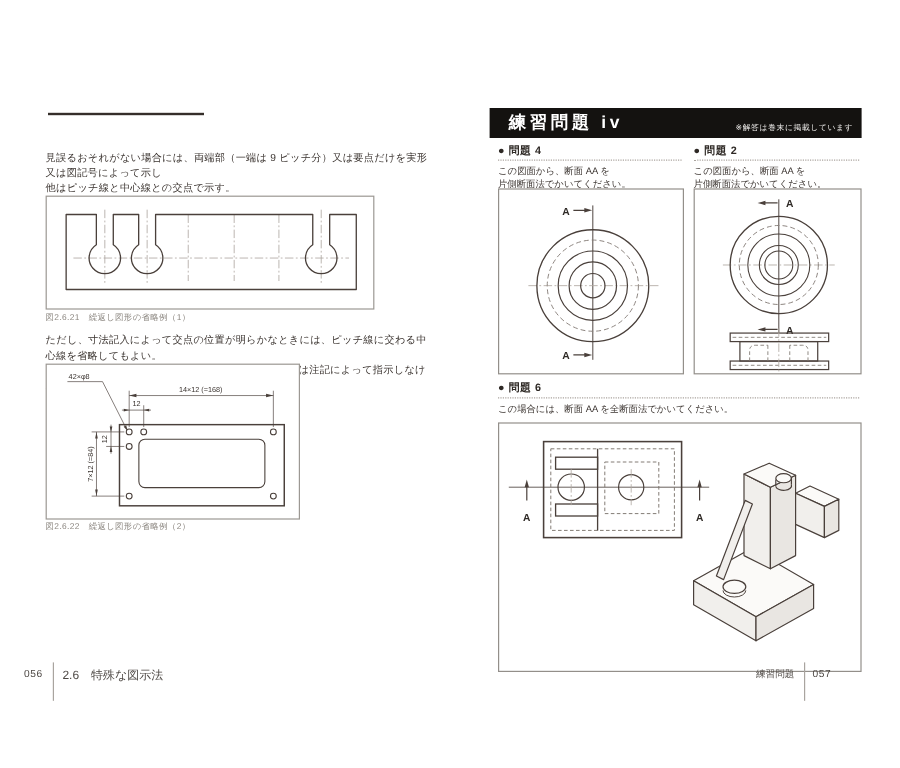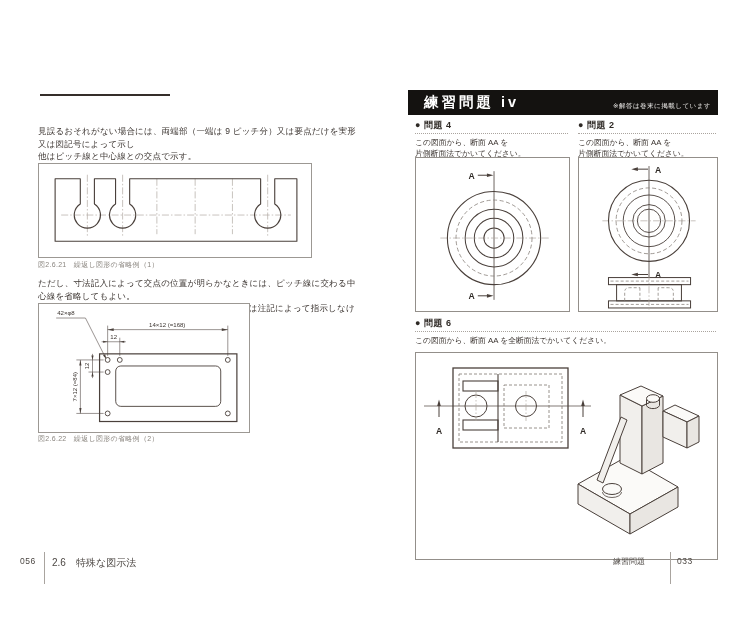--- a/index.html
+++ b/index.html
@@ -20,21 +20,21 @@
   .fig2{left:38px;top:303px;width:210px;height:128px;}
   .figcap{font-size:7px;color:#8a857f;letter-spacing:0.3px;}
   .fig1cap{left:38px;top:260px;}
   .fig2cap{left:38px;top:434px;}
   .figbox svg{display:block;width:100%;height:100%;}
   
   .foot{font-size:8.5px;color:#4c4743;}
   .foot-num-l{left:20px;top:556px;letter-spacing:0.5px;}
   .foot-div-l{left:44px;top:552px;width:1px;height:32px;background:#a9a49f;}
   .foot-sec-l{left:52px;top:556px;font-size:10px;}
-  .foot-sec-r{left:596px;top:556px;width:66px;text-align:center;font-size:8px;}
+  .foot-sec-r{left:596px;top:556px;width:66px;text-align:right;font-size:8px;}
   .foot-div-r{left:670px;top:552px;width:1px;height:32px;background:#a9a49f;}
   .foot-num-r{left:677px;top:556px;letter-spacing:0.5px;}
   
   .hdr{left:408px;top:90px;width:310px;height:25px;background:#141210;color:#fff;text-align:center;}
   .hdr-title{position:absolute;left:16px;top:3px;font-size:14.5px;font-weight:bold;letter-spacing:3px;}
   .hdr-note{position:absolute;right:7px;bottom:4px;font-size:6.5px;letter-spacing:0.5px;color:#f2f0ee;}
   .plabel{font-size:9px;font-weight:bold;color:#2e2925;letter-spacing:0.5px;}
   .psep{border-bottom:1px dotted #aaa49e;height:0;}
   .ptext{font-size:7.8px;line-height:11px;color:#3b3430;}
   .pbox{border:1px solid #938f8a;background:#fff;}
@@ -220,21 +220,21 @@
       <line x1="60" y1="128" x2="60" y2="141"></line>
         <line x1="78" y1="128" x2="78" y2="141"></line>
     </g>
     <line x1="69" y1="114" x2="69" y2="151" stroke="#b0a9a2" stroke-width="0.7" stroke-dasharray="7 2 1.5 2"></line>
   </svg>
 </div>
 
 <div class="abs plabel p3label">● 問題 6</div>
 <div class="abs psep p3sep"></div>
 <div class="abs ptext p3text">
-  <span>この図面から、断面 AA を全断面法でかいてください。</span>
+  <span>この場合には、断面 AA を全断面法でかいてください。</span>
 </div>
 <div class="abs pbox p3box">
   <svg viewBox="0 0 301 206">
 
     <line x1="8" y1="53" x2="175" y2="53" stroke="#4a403b" stroke-width="0.7"></line>
 
     <g fill="none" stroke="#4a403b">
       <rect x="37" y="15" width="115" height="80" stroke-width="1.3"></rect>
       <rect x="43" y="21" width="103" height="68" stroke="#7d766f" stroke-width="0.8" stroke-dasharray="3 2"></rect>
       <rect x="47" y="28" width="35" height="10" stroke-width="1.1"></rect>
@@ -282,13 +282,13 @@
       <path d="M230.5,52.5 A6.5 3.8 0 0 0 243.5,51" fill="none"></path>
 
       <ellipse cx="196" cy="136" rx="9.5" ry="5.5" fill="#fbfaf8"></ellipse>
       <path d="M186.5,136 A9.5 5.5 0 0 0 205.5,136" fill="none" transform="translate(0,3)" stroke-width="0.8"></path>
     </g>
   </svg>
 </div>
 
 <div class="abs foot foot-sec-r">練習問題</div>
 <div class="abs foot-div-r"></div>
-<div class="abs foot foot-num-r">033</div>
+<div class="abs foot foot-num-r">057</div>
 
 </body></html>

